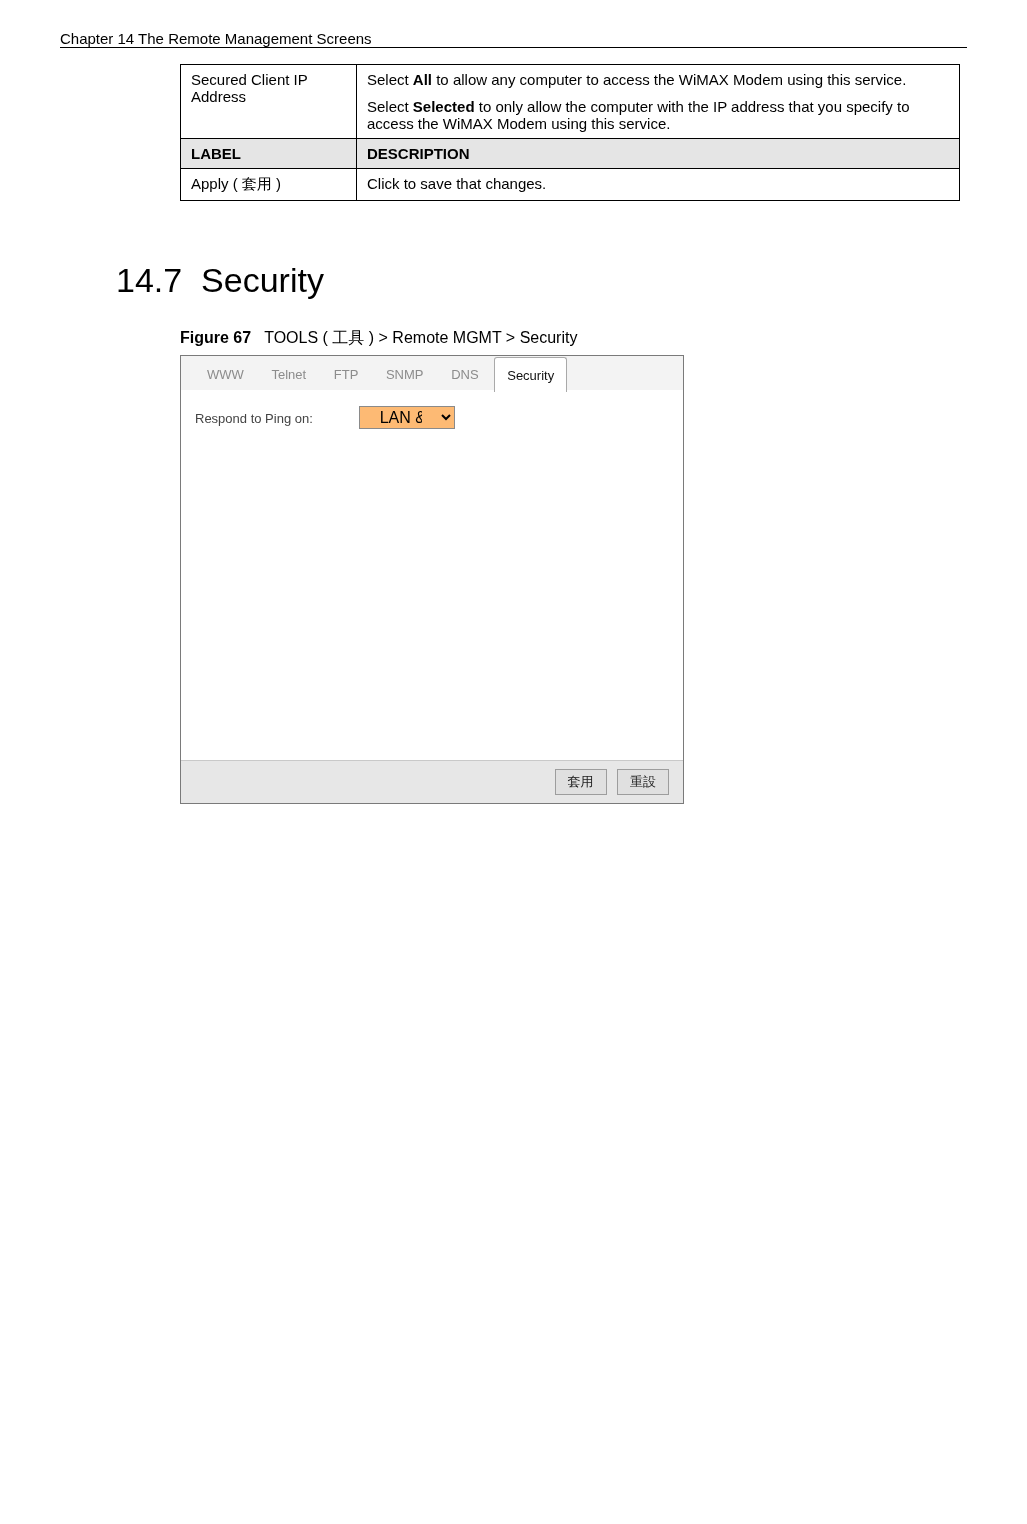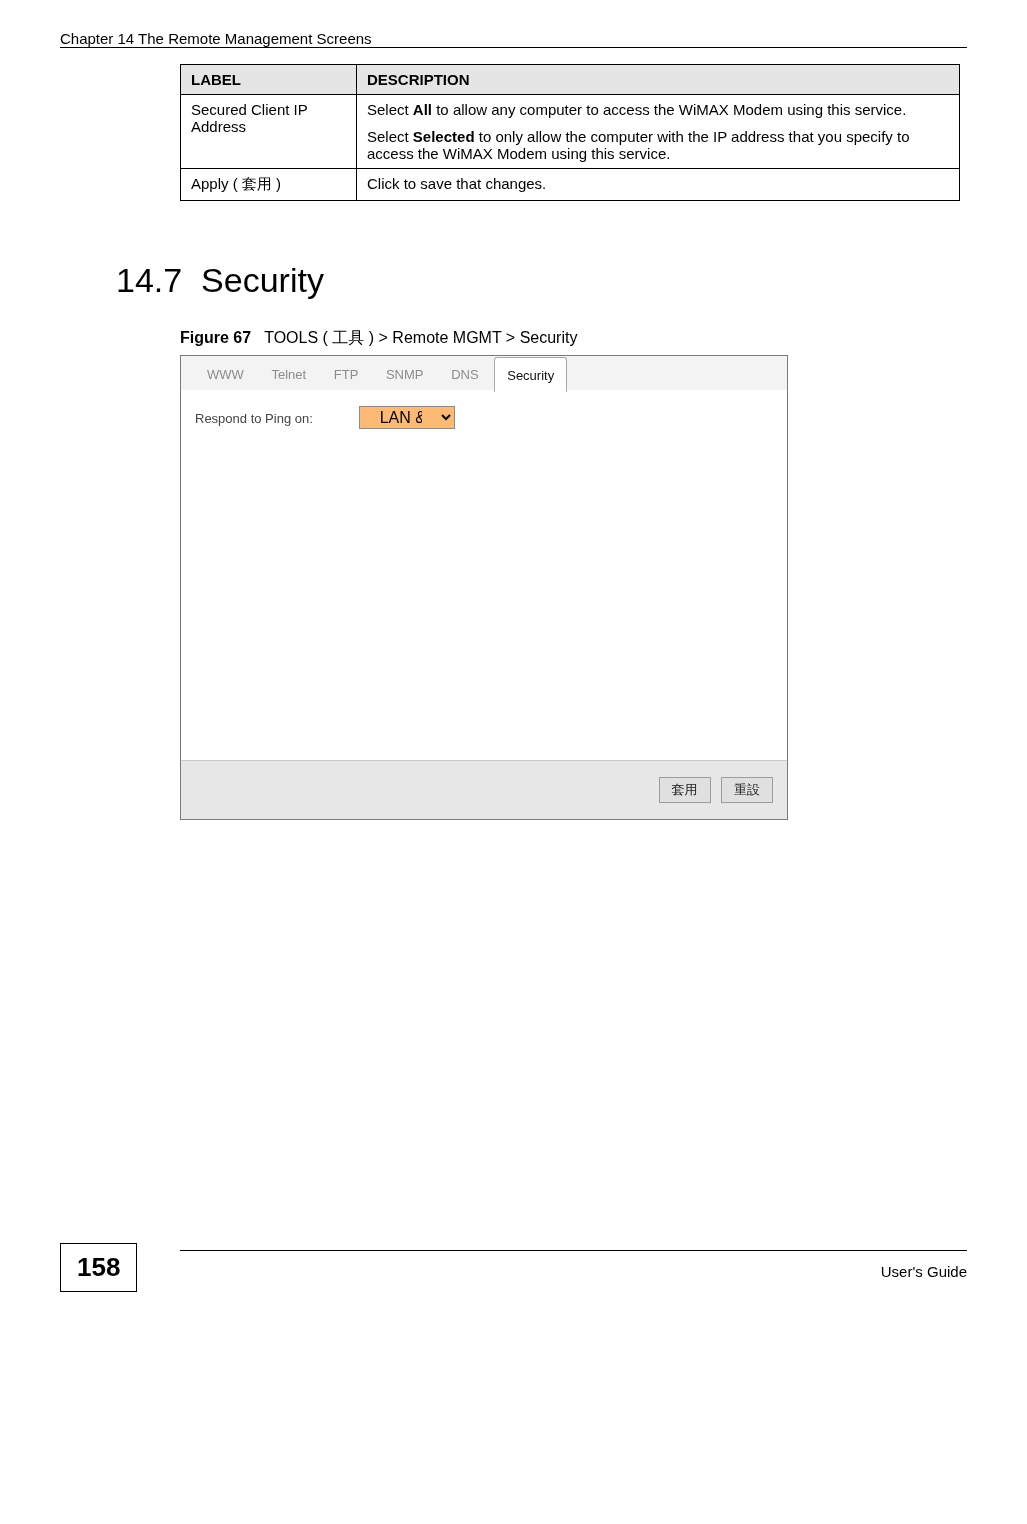--- a/index.html
+++ b/index.html
@@ -60,21 +60,21 @@
     line-height: 1.35;
     width: 780px;
   }
   .fig-caption {
     font-size: 16px;
     margin: 0 0 6px 120px;
   }
   
   .screenshot {
     margin-left: 120px;
-    width: 608px;
+    width: 504px;
     border: 1px solid #7a7a7a;
     background: #f3f3f3;
     box-sizing: border-box;
     font-family: Tahoma, Arial, sans-serif;
   }
   .tabbar {
     position: relative;
     height: 34px;
     background: #f3f3f3;
     padding-left: 14px;
@@ -119,21 +119,21 @@
     font-size: 16px;
     padding: 1px 16px;
     border: 1px solid #8a8a8a;
     background: #fdba74;
     width: 96px;
   }
   .btnbar {
     background: #e7e7e7;
     border-top: 1px solid #c9c9c9;
     text-align: right;
-    padding: 16px 14px;
+    padding: 8px 14px;
   }
   .btn {
     display: inline-block;
     background: #e0e0e0;
     border: 1px solid #9d9d9d;
     padding: 3px 12px;
     font-size: 13px;
     color: #222;
     margin-left: 6px;
   }
@@ -169,29 +169,29 @@
 
 <div class="page">
 
   <div class="running-header">Chapter 14 The Remote Management Screens</div>
   <hr class="hairline">
 
 
   <table class="labeldesc">
     <tbody>
         <tr>
-      <th class="col-label">LABEL</th>
-      <th>DESCRIPTION</th>
-    </tr>
-    <tr>
       <td>Secured Client IP Address</td>
       <td>
         <p class="desc-para">Select <b>All</b> to allow any computer to access the WiMAX Modem using this service.</p>
         <p class="desc-para">Select <b>Selected</b> to only allow the computer with the IP address that you specify to access the WiMAX Modem using this service.</p>
       </td>
+    </tr>
+    <tr>
+      <th class="col-label">LABEL</th>
+      <th>DESCRIPTION</th>
     </tr>
     <tr>
       <td>Apply ( 套用 )</td>
       <td>Click to save that changes.</td>
     </tr>
   </tbody>
     </table>
 
   <h2 class="section">
     <span>14.7</span>&nbsp;&nbsp;<span>Security</span>
@@ -220,21 +220,14 @@
           <option>LAN &amp; WAN</option>
         </select>
       </div>
     </div>
     <div class="btnbar">
       <span class="btn">套用</span>
       <span class="btn">重設</span>
     </div>
   </div>
 
-  <div class="footer-wrap">
-    <div class="footer-line"></div>
-    <div class="footer">
-      <div class="pagenum-box">158</div>
-      <div class="footer-right">User's Guide</div>
-    </div>
-  </div>
 
 </div>
 
 </body></html>

